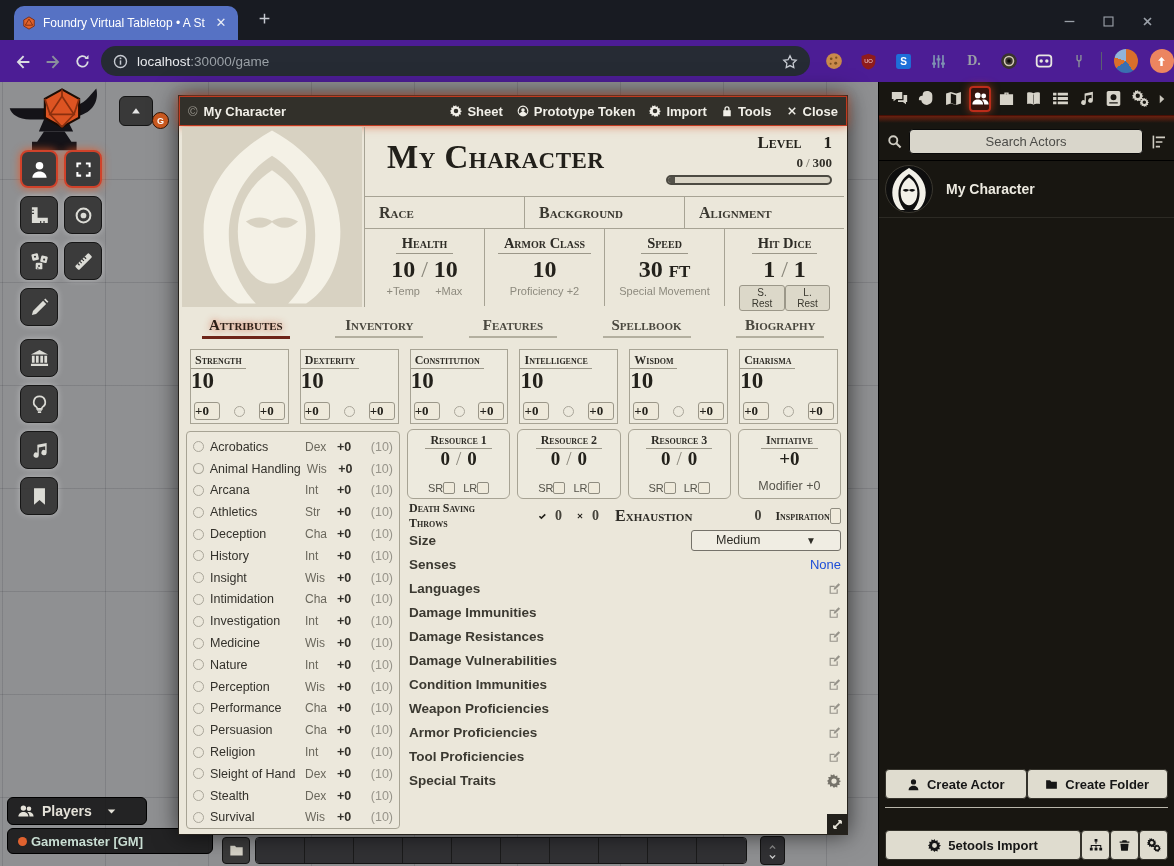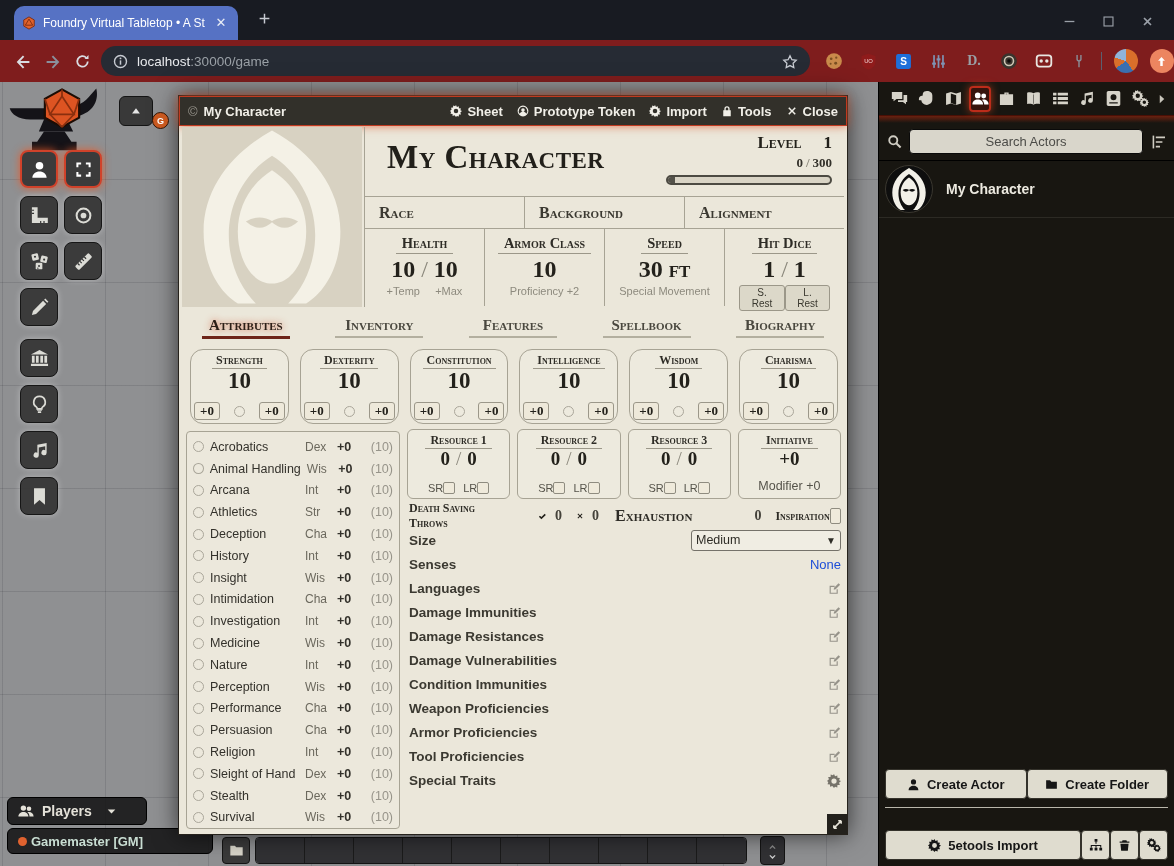--- a/index.html
+++ b/index.html
@@ -9,21 +9,21 @@
   .ic { display:inline-block; vertical-align:middle; fill:currentColor; }
 
   
   .tabstrip { position:absolute; left:0; top:0; width:1174px; height:40px; background:#181b22; }
   .tab { position:absolute; left:14px; top:6px; width:224px; height:34px; background:#5672c4;
          border-radius:10px 10px 0 0; display:flex; align-items:center; padding:0 8px; gap:7px; }
   .tab-title { color:#fff; font-size:12px; white-space:nowrap; overflow:hidden; flex:1; }
   .tab-close { color:#e8ecf5; font-size:13px; width:18px; height:18px; line-height:18px; text-align:center; border-radius:50%; }
   .newtab { position:absolute; left:252px; top:9px; width:24px; height:24px; color:#c7cbd2; text-align:center; }
   .win-controls { position:absolute; right:8px; top:0; height:40px; display:flex; align-items:center; gap:26px; color:#9aa0a8; font-size:14px; padding-right:12px;}
-  .toolbar { position:absolute; left:0; top:40px; width:1174px; height:42px; background:#7f1d1d; display:flex; align-items:center; }
+  .toolbar { position:absolute; left:0; top:40px; width:1174px; height:42px; background:#4c1d95; display:flex; align-items:center; }
   .nav-ic { color:#dadde2; width:30px; text-align:center; }
   .urlbar { position:relative; margin-left:4px; width:716px; height:30px; background:#262b34; border-radius:15px;
             display:flex; align-items:center; padding:0 12px; gap:9px; }
   .url-host { color:#e8eaed; font-size:13.5px; }
   .url-rest { color:#9aa0a6; font-size:13.5px; }
   .url-star { margin-left:auto; color:#c7cbd2; }
   .ext-row { display:flex; align-items:center; gap:15px; margin-left:14px; color:#9aa0a6; }
   .ext { width:20px; height:20px; display:flex; align-items:center; justify-content:center; }
   .ext-sep { width:1px; height:18px; background:#5a6070; }
   .avatar-btn { width:24px; height:24px; border-radius:50%; background:conic-gradient(#d96f2b 0 40%, #3a6fb0 40% 65%, #d96f2b 65% 80%, #8fb4d8 80% 100%); }
@@ -99,21 +99,21 @@
   .st-foot.single { display:block; }
   .rest-btn { font-size:10px; color:#3a382f; background:#dcd8c9; border:1px solid #9b9789; border-radius:3px; padding:1px 6px; }
 
   .tabs { position:absolute; left:0; top:188px; width:100%; height:30px; display:flex; }
   .tabitem { flex:1; text-align:center; font-size:15px; color:#4a483f; padding-top:3px; }
   .tabitem span { display:inline-block; border-bottom:2px solid #b3af9f; padding:0 4px 2px; min-width:88px; }
   .tabitem.active { color:#2c1f17; text-shadow:0 0 7px rgba(214,80,45,.85); }
   .tabitem.active span { border-bottom:3px solid #6e251a; }
 
   .abilities { position:absolute; left:11px; top:223px; width:648px; height:75px; display:flex; gap:11px; }
-  .abox { flex:1; border:1px solid #a7a394; border-radius:13px; background:rgba(255,255,255,.12); text-align:center; position:relative; }
+  .abox { flex:1; border:1px solid #a7a394; border-radius:0; background:rgba(255,255,255,.12); text-align:left; position:relative; }
   .ab-label { font-size:12px; display:inline-block; border-bottom:1px solid #9b9789; padding:0 4px; margin-top:2px; color:#2e2c26;}
   .ab-score { font-family:"Liberation Serif",serif; font-weight:700; font-size:23px; line-height:24px; color:#23211b; }
   .ab-foot { position:absolute; left:0; right:0; bottom:3px; display:flex; align-items:center; justify-content:space-between; padding:0 3px; }
   .pm-box { width:26px; height:18px; border:1px solid #9b9789; border-radius:3px; background:#eee9da;
             font-family:"Liberation Serif",serif; font-weight:700; font-size:13px; line-height:16px; color:#23211b; }
   .radio { width:11px; height:11px; border:1.5px solid #aaa69a; border-radius:50%; background:transparent; }
 
   .skills { position:absolute; left:7px; top:305px; width:214px; height:398px; border:1px solid #a7a394; border-radius:4px;
             padding:4px 6px 0 6px; background:rgba(255,255,255,.08); }
   .skrow { height:21.8px; display:flex; align-items:center; gap:6px; font-size:12.5px; color:#33312b; }
@@ -131,21 +131,21 @@
   .cbx { width:12px; height:12px; border:1px solid #8f8c80; border-radius:2px; background:#efeadb; }
   .rb-modrow { position:absolute; left:0; right:0; bottom:5px; font-size:12.5px; color:#55534a; }
 
   .death-row { position:absolute; left:230px; top:379px; width:432px; height:22px; display:flex; align-items:center; font-size:12px; color:#2e2c26; }
   .dr-num { font-family:"Liberation Serif",serif; font-weight:700; font-size:14px; color:#44423a; }
 
   .traits { position:absolute; left:230px; top:402px; width:432px; }
   .trow { height:24px; display:flex; align-items:center; font-size:13.5px; font-weight:700; color:#3b3931; }
   .trow .tval { margin-left:auto; font-weight:400; color:#1d4ed8; font-size:13px; }
   .tselect { margin-left:auto; width:150px; height:21px; border:1px solid #75726a; border-radius:3px; background:rgba(255,255,255,.25);
-             font-size:12.5px; font-weight:400; color:#2e2c26; display:flex; align-items:center; padding:0 4px; }
+             font-size:12.5px; font-weight:400; color:#2e2c26; display:flex; align-items:center; padding:0 24px; }
   .tselect .car { margin-left:auto; font-size:10px; }
   .ticon { margin-left:auto; color:#96938a; }
 
   .resize { position:absolute; right:0; bottom:0; width:20px; height:20px; background:#23211c; color:#e8e5da;
             display:flex; align-items:center; justify-content:center; }
 
   
   .sidebar { position:absolute; left:878px; top:82px; width:296px; height:784px; background:#181611; border-left:1px solid #000; }
   .sb-nav { height:33px; display:flex; align-items:center; padding:0 6px 0 10px; gap:5px; color:#d6d3c9; }
   .sb-tab { width:26px; height:26px; display:flex; align-items:center; justify-content:center; border-radius:4px; }

